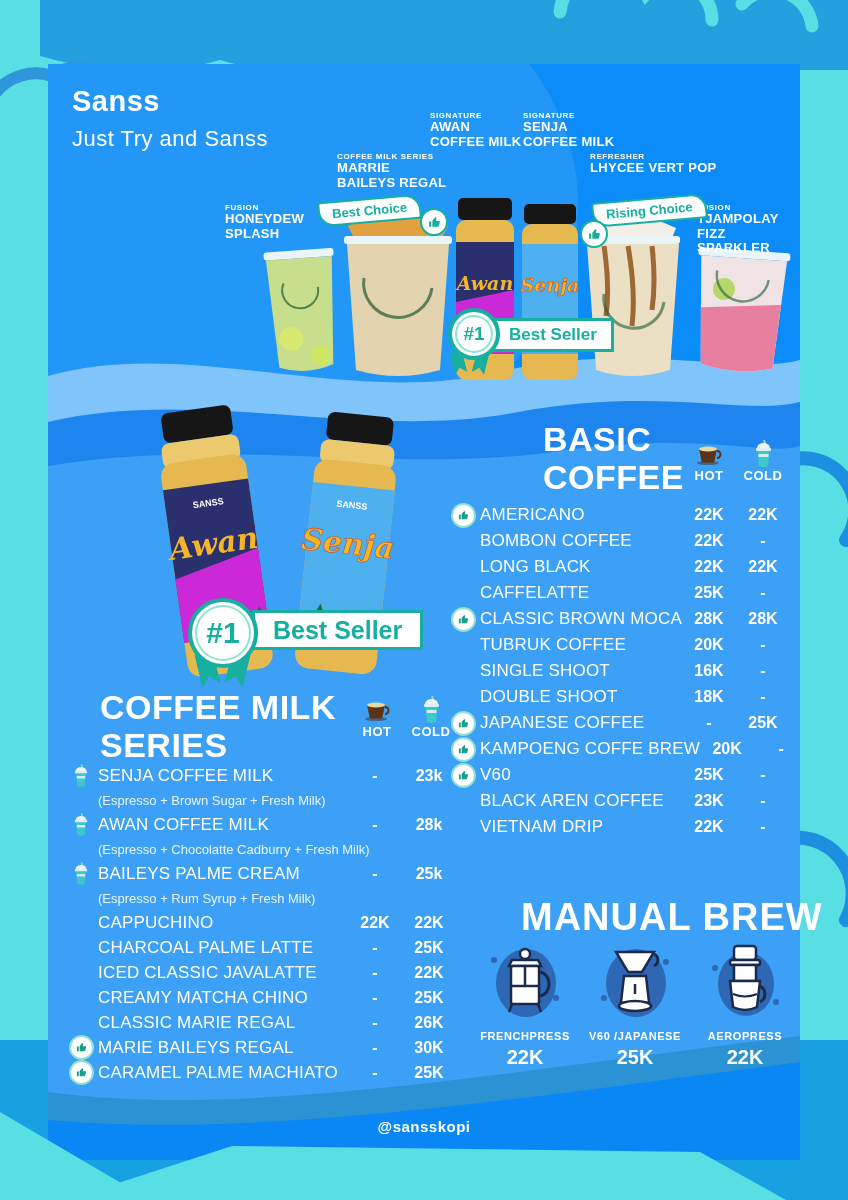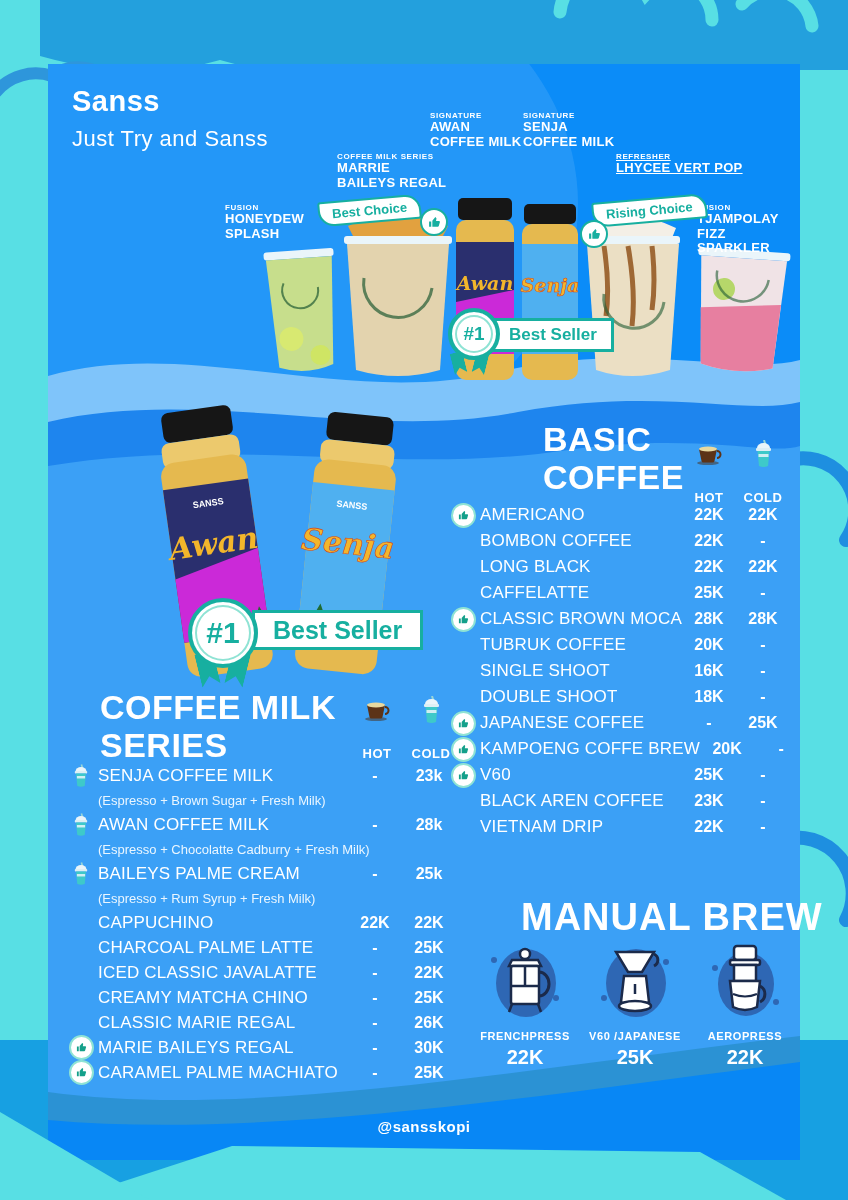--- a/index.html
+++ b/index.html
@@ -32,21 +32,21 @@
 
   .rosette{position:absolute;border-radius:50%;background:#fff;display:flex;align-items:center;justify-content:center;
     color:#17AFA0;font-weight:800;z-index:9;border:4px solid #17AFA0;
     box-shadow:inset 0 0 0 3px #fff, inset 0 0 0 5px #8FE3D4;}
   .bs-box{position:absolute;background:#fff;border:3px solid #17AFA0;color:#17AFA0;font-weight:800;
     display:flex;align-items:center;justify-content:center;z-index:8;white-space:nowrap;}
   .tail{position:absolute;background:#17AFA0;z-index:8;
     clip-path:polygon(0 0,100% 0,100% 100%,50% 72%,0 100%);}
 
   .section-title{position:absolute;color:#fff;font-weight:800;line-height:1.12;font-size:34px;letter-spacing:.5px;z-index:5;}
-  .colhead{position:absolute;display:grid;grid-template-columns:54px 54px;justify-items:center;row-gap:22px;z-index:5;text-align:center;}
+  .colhead{position:absolute;display:grid;grid-template-columns:54px 54px;justify-items:center;row-gap:0;z-index:5;text-align:center;}
   .colhead .cl{color:#fff;font-weight:800;font-size:13px;letter-spacing:.5px;}
 
   .menu{position:absolute;display:flex;flex-direction:column;z-index:5;}
   .mrow{display:grid;grid-template-columns:34px 1fr 54px 54px;align-items:center;height:25px;}
   .mrow.tall{height:26px;}
   .mrow .nm{color:#fff;font-size:17px;letter-spacing:.2px;white-space:nowrap;}
   .mrow .pr{color:#fff;font-weight:bold;font-size:16px;text-align:center;}
   .mdesc{color:#EAF6FF;font-size:13px;padding-left:34px;height:24px;display:flex;align-items:center;white-space:nowrap;text-align:right;}
   .icn{display:flex;align-items:center;justify-content:center;}
   .thumb-badge{width:21px;height:21px;border-radius:50%;background:#fff;border:2px solid #8FE3D4;
@@ -160,21 +160,21 @@
     <span class="nm">MARRIE BAILEYS REGAL</span>
   </div>
   <div class="plabel" style="left:430px;top:111px;width:96px;">
     <span class="cat">SIGNATURE</span>
     <span class="nm">AWAN COFFEE MILK</span>
   </div>
   <div class="plabel" style="left:523px;top:111px;width:96px;">
     <span class="cat">SIGNATURE</span>
     <span class="nm">SENJA COFFEE MILK</span>
   </div>
-  <div class="plabel" style="left:616px;top:152px;width:140px;text-decoration:underline;">
+  <div class="plabel" style="left:590px;top:152px;width:140px;">
     <span class="cat">REFRESHER</span>
     <span class="nm">LHYCEE VERT POP</span>
   </div>
   <div class="plabel" style="left:697px;top:203px;width:100px;">
     <span class="cat">FUSION</span>
     <span class="nm">TJAMPOLAY FIZZ SPARKLER</span>
   </div>
 
   <div class="choice-badge" style="left:318px;top:198px;">
     <span>Best Choice</span>

